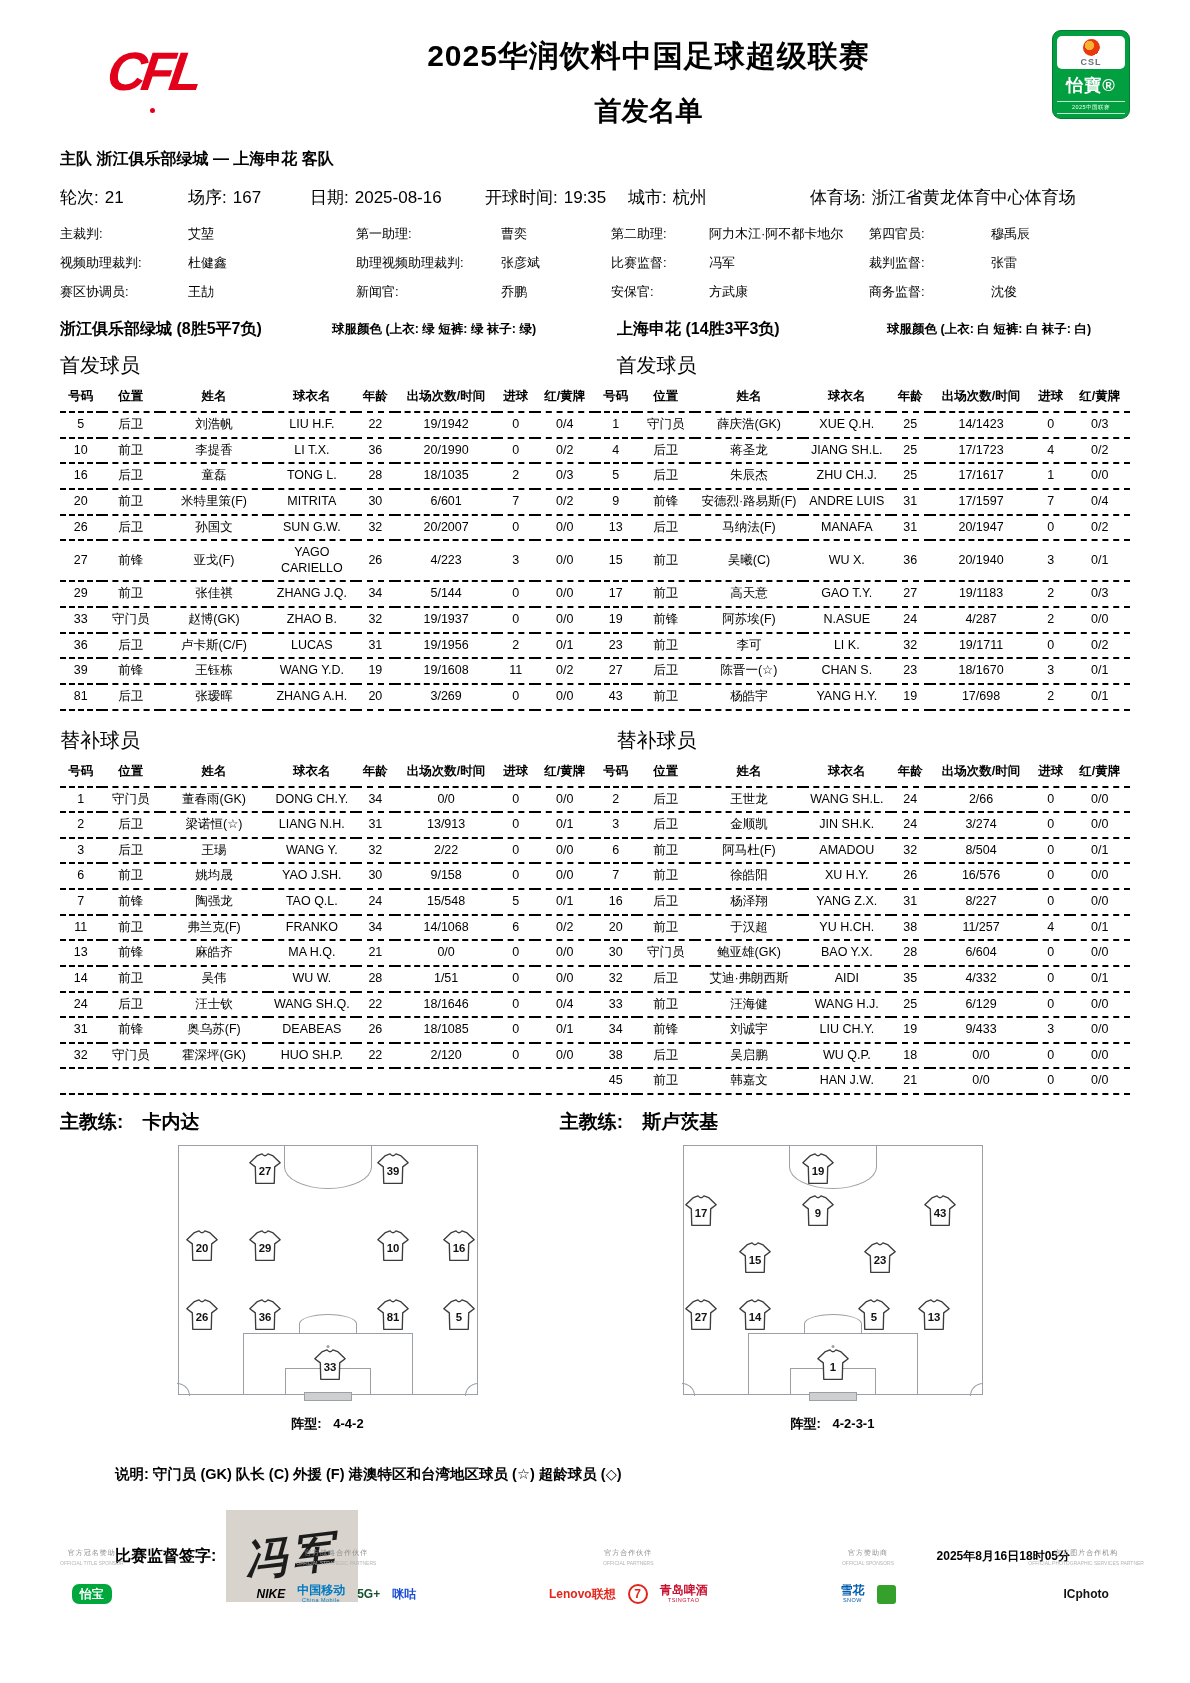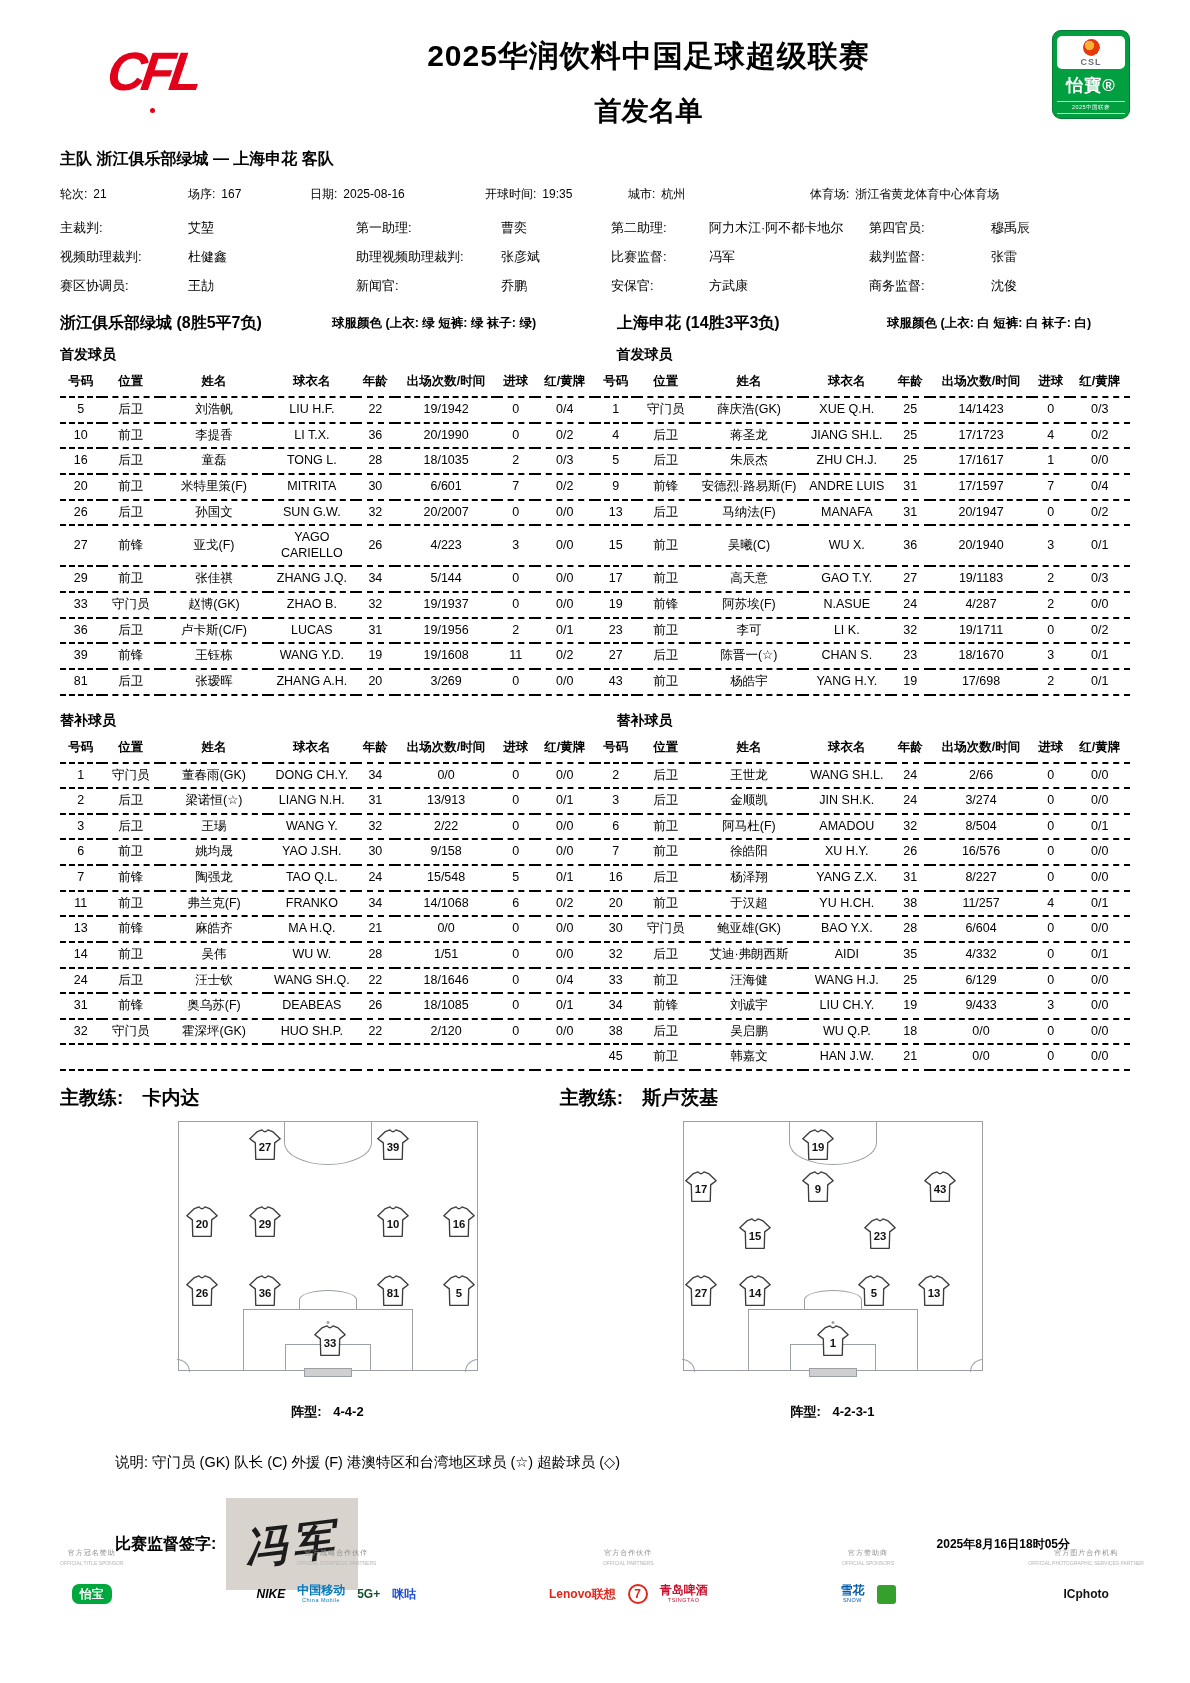--- a/index.html
+++ b/index.html
@@ -22,31 +22,31 @@
   .swirl{width:17px;height:17px;border-radius:50%;margin:0 auto;
          background:radial-gradient(circle at 38% 38%, #f9b233 0 30%, #e8380d 31% 72%, #fff 73%);}
   .badge-csl{font-size:9px;font-weight:bold;color:#6a6f74;letter-spacing:1px;margin-top:1px;}
   .badge-brand{font-size:17px;font-weight:bold;margin:5px 0 4px;letter-spacing:1px;}
   .badge-year{font-size:5.5px;letter-spacing:.5px;border-top:1px solid rgba(255,255,255,.75);
               border-bottom:1px solid rgba(255,255,255,.75);padding:2px 0;}
 
   
   .match-line{font-size:16px;font-weight:bold;margin:20px 0 16px;}
   .info-row{display:grid;grid-template-columns:128px 122px 175px 143px 182px 1fr;
-            font-size:12px;margin-bottom:16px;}
+            font-size:17px;margin-bottom:16px;}
   .pair .lab{margin-right:6px;}
   .off-grid{display:grid;grid-template-columns:128px 168px 145px 110px 98px 160px 122px 1fr;
             font-size:13px;row-gap:11px;align-items:start;margin-bottom:18px;}
 
   
   .team-row{display:grid;grid-template-columns:272px 285px 270px 1fr;align-items:center;margin:4px 0 12px;}
   .team-name{font-size:16px;font-weight:bold;}
   .kit{font-size:12.5px;font-weight:bold;}
 
-  .sec-row{display:flex;font-size:14px;font-weight:bold;margin:8px 0 6px;}
+  .sec-row{display:flex;font-size:20px;font-weight:normal;margin:8px 0 6px;}
   .sec-l{width:52%;}.sec-r{flex:1;}
 
   table{border-collapse:collapse;table-layout:fixed;width:100%;}
   th{font-size:12.5px;font-weight:bold;padding:3px 0 6px;border-bottom:2px dashed #000;text-align:center;}
   td{font-size:12.5px;text-align:center;padding:4px 1px;border-bottom:2px dashed #000;
      word-break:break-word;line-height:1.25;}
 
   .coach-row{display:flex;font-size:19px;font-weight:bold;margin:14px 0 10px;}
   .coach-l{width:46.7%;}.coach-r{flex:1;}
   .coach-name{margin-left:14px;}
@@ -66,24 +66,24 @@
   .pen-arc{position:absolute;bottom:60px;left:50%;transform:translateX(-50%);width:56px;height:19px;
            border:1.5px solid #9aa0a6;border-bottom:none;border-radius:56px 56px 0 0/19px 19px 0 0;}
   .pen-spot{position:absolute;bottom:46px;left:50%;width:3px;height:3px;background:#9aa0a6;
             border-radius:50%;transform:translateX(-50%);}
   .corner{position:absolute;width:12px;height:12px;border:1.5px solid #9aa0a6;}
   .corner.bl{left:-1.5px;bottom:-1.5px;border-left:none;border-bottom:none;border-radius:0 100% 0 0;}
   .corner.br{right:-1.5px;bottom:-1.5px;border-right:none;border-bottom:none;border-radius:100% 0 0 0;}
   .goal-bar{position:absolute;bottom:-7px;left:50%;transform:translateX(-50%);width:46px;height:7px;
             background:#cfcfcf;border:1px solid #9aa0a6;}
   .jersey{position:absolute;transform:translate(-50%,-50%);}
-  .formation-label{font-size:13px;font-weight:bold;margin-top:32px;text-align:center;}
+  .formation-label{font-size:13px;font-weight:bold;margin-top:20px;text-align:center;}
   .formation-label .v{margin-left:8px;}
 
-  .legend{font-size:14.5px;font-weight:normal;margin:32px 0 0 55px;}
+  .legend{font-size:14.5px;font-weight:bold;margin:32px 0 0 55px;}
 
   .sig-row{display:flex;align-items:center;margin:26px 0 0 55px;}
   .sig-label{font-size:16px;font-weight:bold;}
   .sig-box{width:132px;height:92px;background:#d8d4cd;margin-left:10px;display:flex;
            align-items:center;justify-content:center;overflow:hidden;}
   .sig-name{font-family:"Liberation Serif","DejaVu Serif",serif;font-style:italic;font-weight:bold;
             font-size:42px;color:#1c1c1c;transform:rotate(-7deg);letter-spacing:6px;}
   .sig-date{margin-left:auto;margin-right:60px;font-size:12px;font-weight:bold;}
 
   

